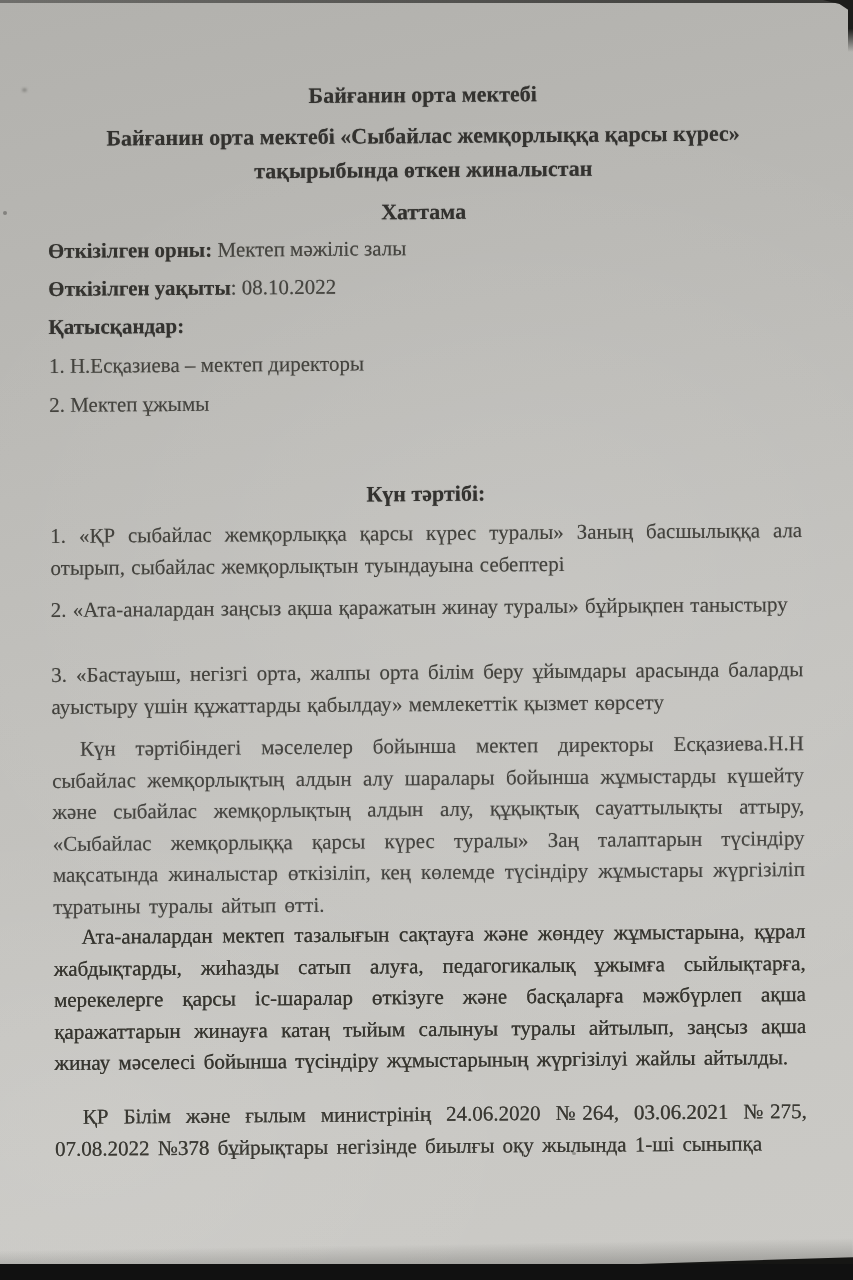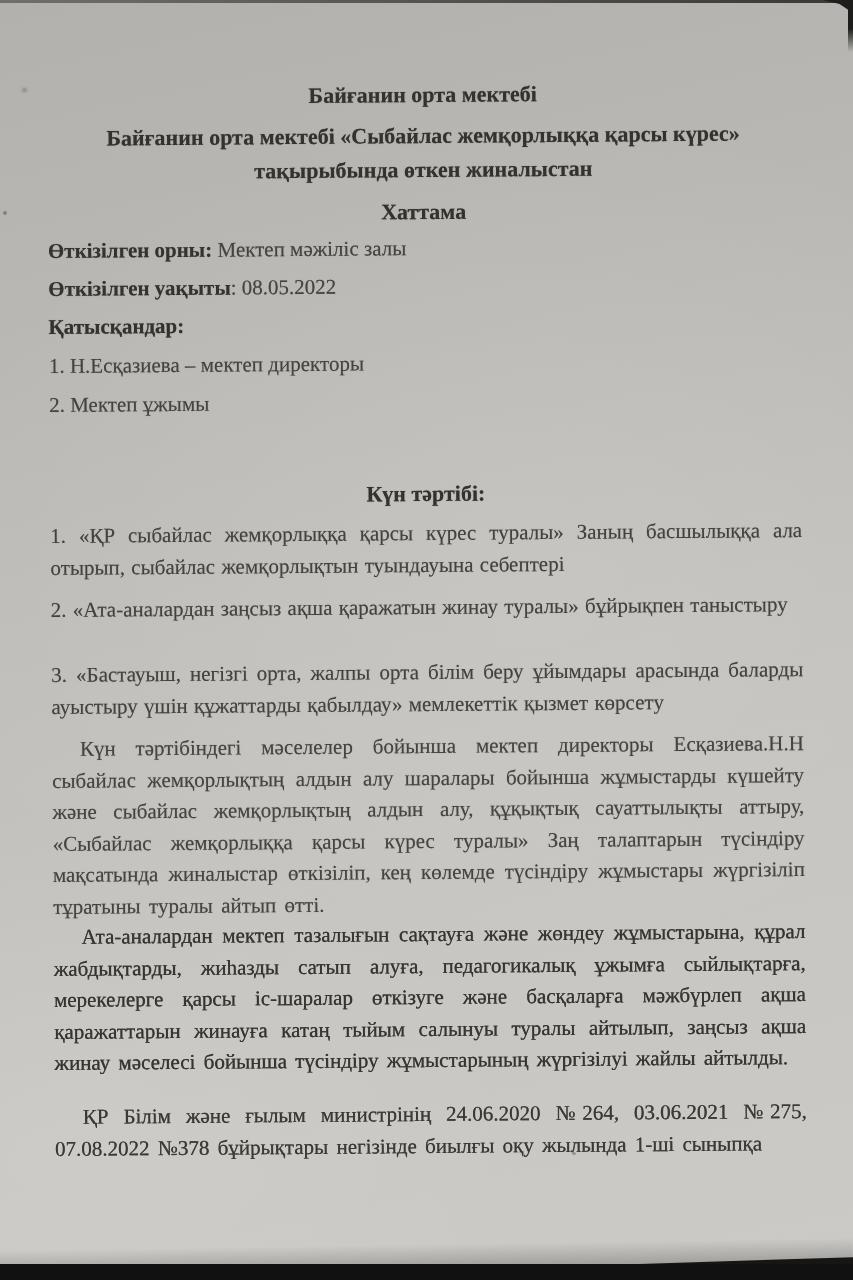--- a/index.html
+++ b/index.html
@@ -121,21 +121,21 @@
     </div>
 
     <div class="blk center heading title-doctype">Хаттама</div>
 
     <div class="blk meta-row meta-location">
       <span class="lbl">Өткізілген орны:</span>
       <span class="val">Мектеп мәжіліс залы</span>
     </div>
 
     <div class="blk meta-row meta-time">
-      <span class="lbl">Өткізілген уақыты</span><span class="val">: 08.05.2022</span>
+      <span class="lbl">Өткізілген уақыты</span><span class="val">: 08.10.2022</span>
     </div>
 
     <div class="blk heading participants-heading">Қатысқандар:</div>
 
     <div class="blk plain participant-1">1. Н.Есқазиева – мектеп директоры</div>
 
     <div class="blk plain participant-2">2. Мектеп ұжымы</div>
 
     <div class="blk center heading agenda-heading">Күн тәртібі:</div>
 

